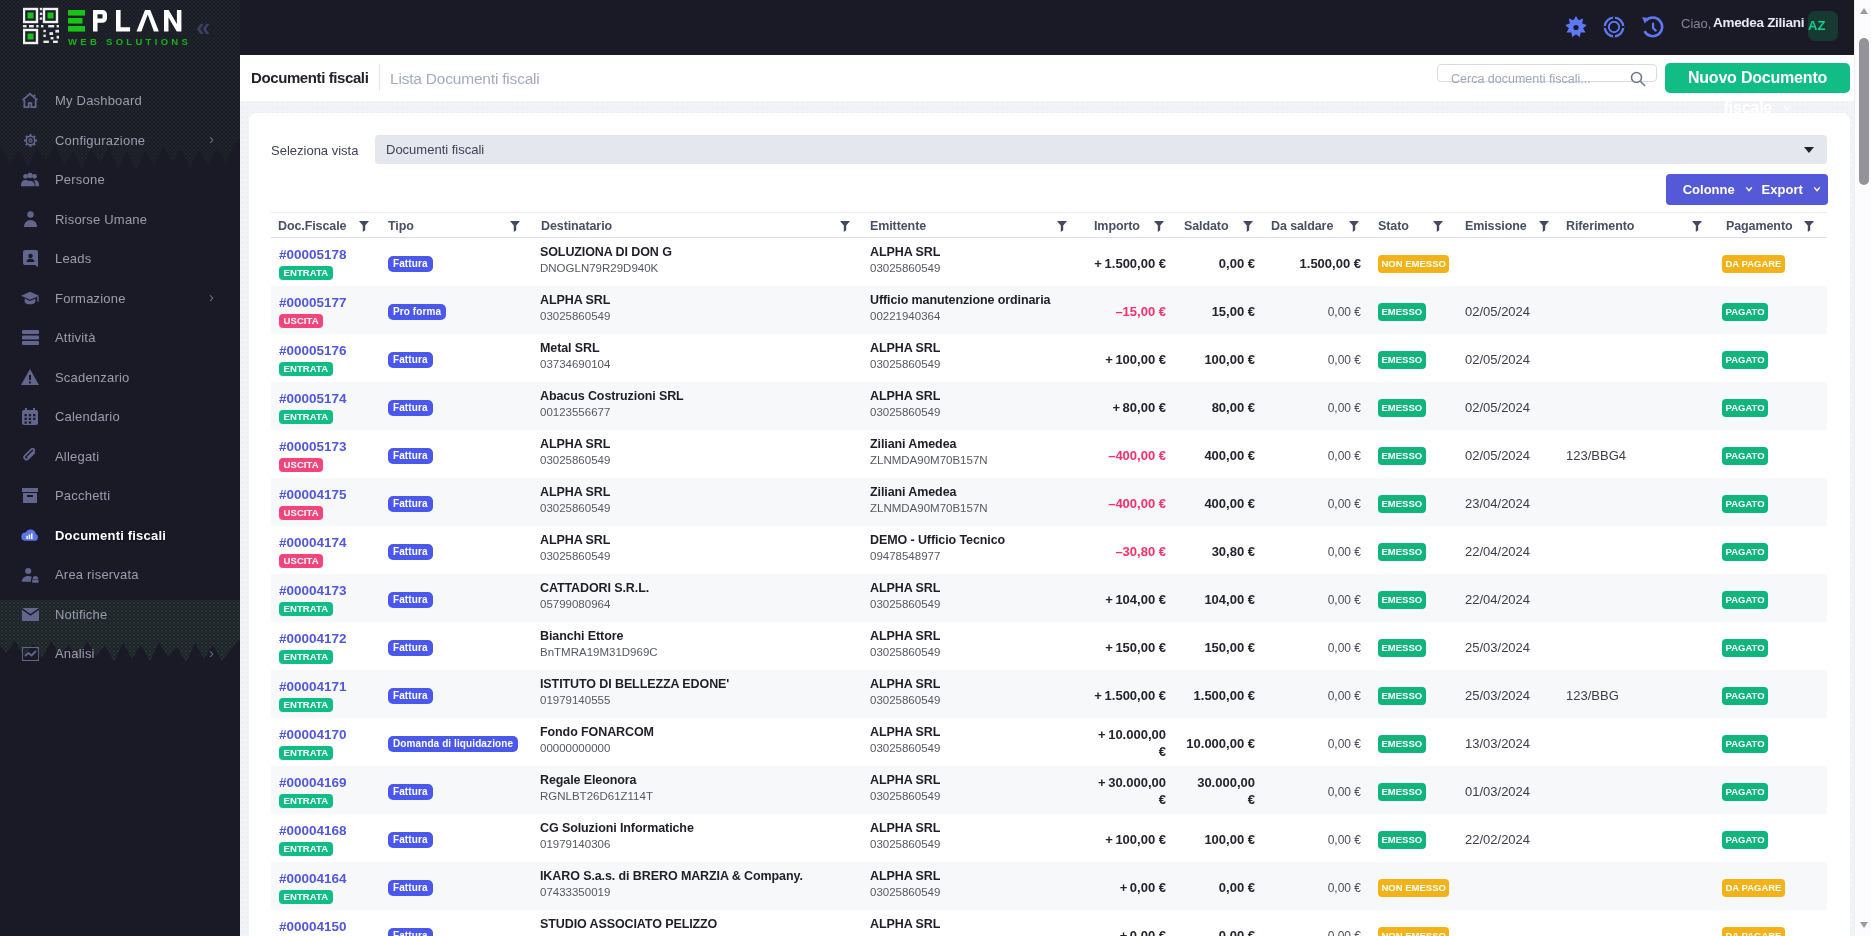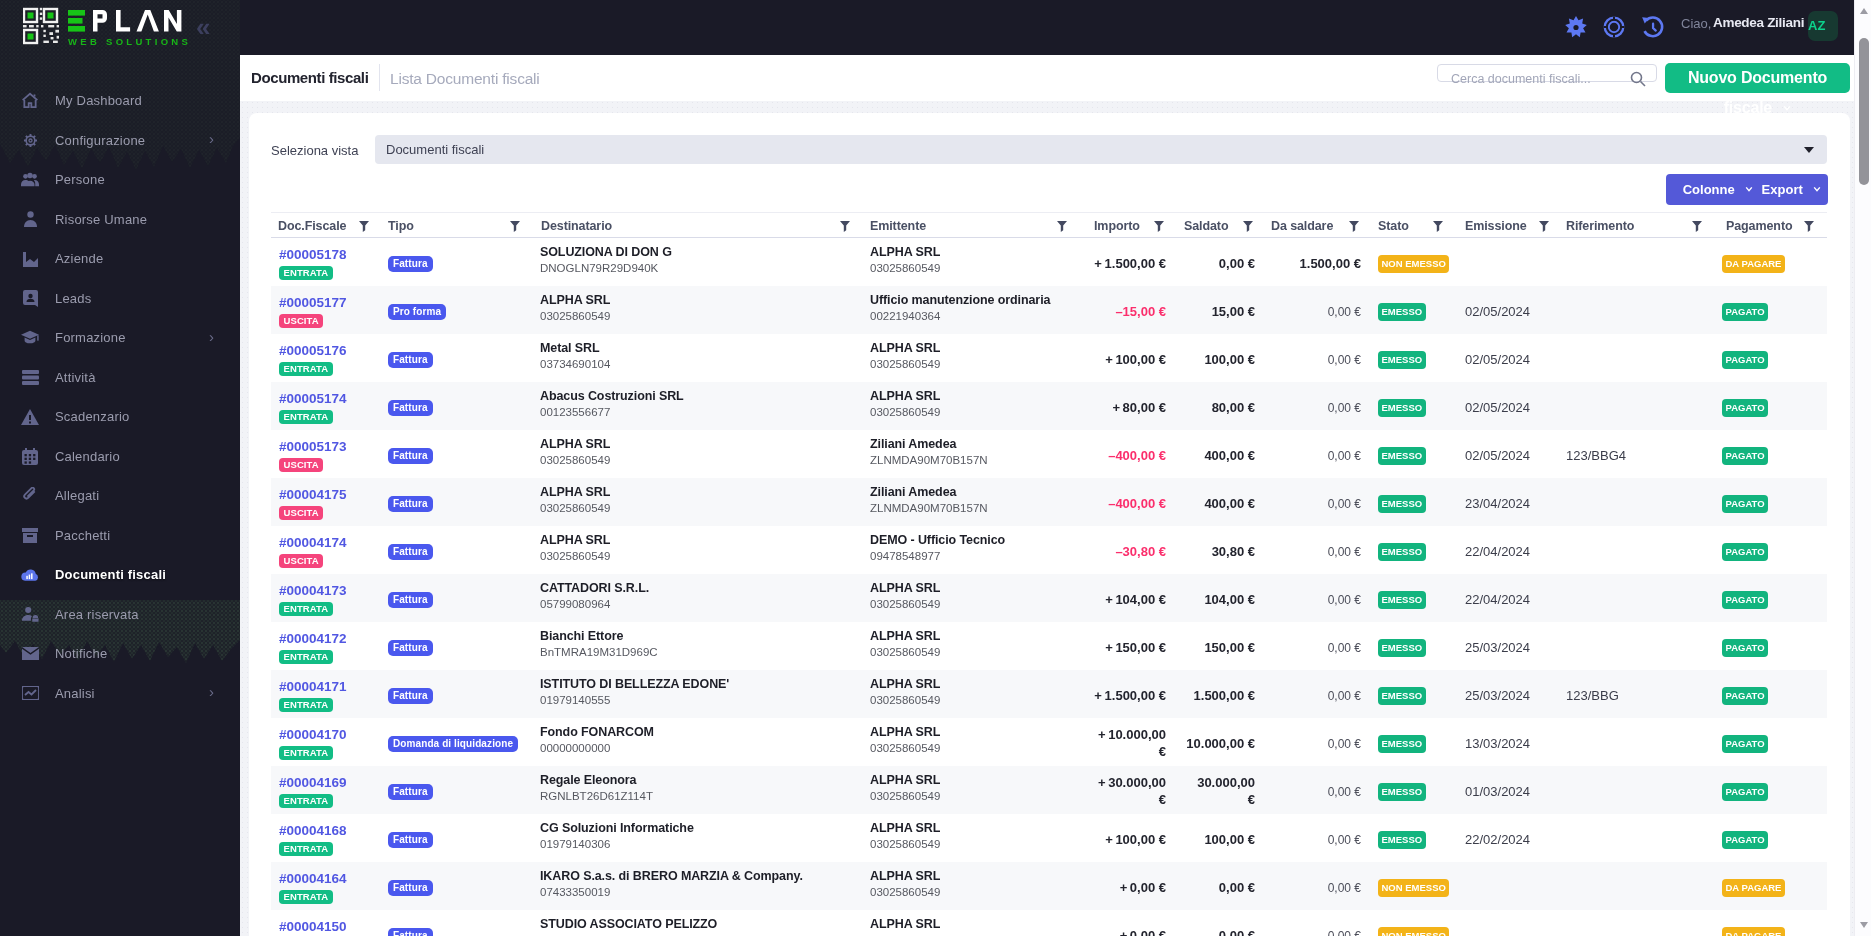--- a/index.html
+++ b/index.html
@@ -195,28 +195,20 @@
             <g fill="#62658c">
               <circle cx="7.5" cy="3.5" r="3.2"></circle>
               <path d="M1 16c0-4 2.5-7 6.5-7s6.5 3 6.5 7z"></path>
             </g>
           </svg>
         </span>
         <span class="lbl">Risorse Umane</span>
       </div>
     <div class="mi">
         <span class="ico">
-          <svg width="17" height="16" viewBox="0 0 17 16">
-            <path fill="#62658c" d="M1 16V1h3v10l4-3 4 3 4-4v9z"></path>
-          </svg>
-        </span>
-        <span class="lbl">Aziende</span>
-      </div>
-    <div class="mi">
-        <span class="ico">
           <svg width="15" height="17" viewBox="0 0 15 17">
             <path fill="#62658c" d="M2 0h11a2 2 0 0 1 2 2v15l-3-2H2a2 2 0 0 1-2-2V2a2 2 0 0 1 2-2z"></path>
             <circle cx="7.5" cy="6" r="2.2" fill="#1a1a27"></circle>
             <path fill="#1a1a27" d="M3.5 12c0-2 1.8-3.2 4-3.2s4 1.2 4 3.2z"></path>
           </svg>
         </span>
         <span class="lbl">Leads</span>
       </div>
     <div class="mi">
         <span class="ico">

